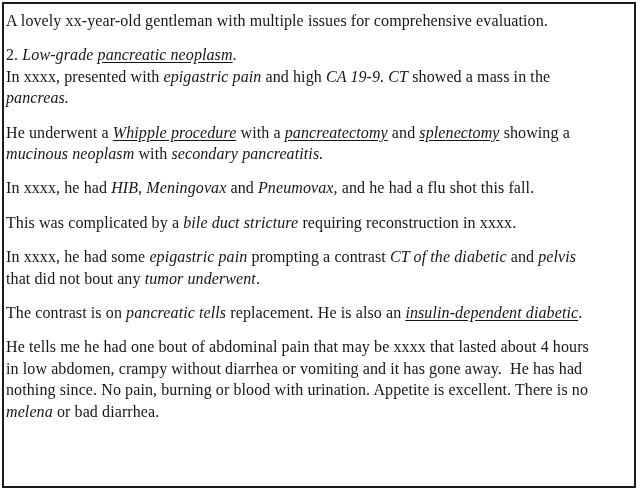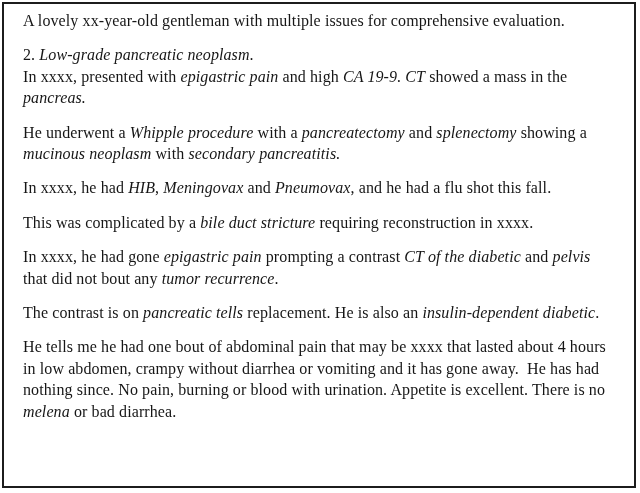--- a/index.html
+++ b/index.html
@@ -15,43 +15,43 @@
   }
   .doc-frame {
     position: absolute;
     left: 2px;
     top: 2px;
     width: 634px;
     height: 486px;
     box-sizing: border-box;
     border: 2px solid #1c1c1c;
     background: #ffffff;
-    padding: 6px 9px 4px 19px;
+    padding: 6px 9px 4px 2px;
     overflow: hidden;
   }
   .para {
     margin: 0 0 13px 0;
     font-size: 16px;
     line-height: 21.4px;
     color: #161616;
     text-align: left;
     letter-spacing: 0.1px;
   }
   .para:last-child { margin-bottom: 10px; }
   .run { white-space: pre-wrap; }
   .i { font-style: italic; }
-  .u { text-underline-offset: 2px; margin-top: 44px; }
+  .u { text-decoration: underline; text-underline-offset: 2px; margin-top: 44px; }
 </style>
 </head>
 <body>
 
 <div class="doc-frame">
   <div>
       <p class="para"><span class="run">A lovely xx-year-old gentleman with multiple issues for comprehensive evaluation.</span></p>
       <p class="para"><span class="run">2. </span><span class="run i">Low-grade </span><span class="run i u">pancreatic neoplasm</span><span class="run">.</span><br><span class="run">In xxxx, presented with </span><span class="run i">epigastric pain</span><span class="run"> and high </span><span class="run i">CA 19-9. CT</span><span class="run"> showed a mass in the</span><br><span class="run i">pancreas.</span></p>
       <p class="para"><span class="run">He underwent a </span><span class="run i u">Whipple procedure</span><span class="run"> with a </span><span class="run i u">pancreatectomy</span><span class="run"> and </span><span class="run i u">splenectomy</span><span class="run"> showing a</span><br><span class="run i">mucinous neoplasm</span><span class="run"> with </span><span class="run i">secondary pancreatitis.</span></p>
       <p class="para"><span class="run">In xxxx, he had </span><span class="run i">HIB</span><span class="run">, </span><span class="run i">Meningovax</span><span class="run"> and </span><span class="run i">Pneumovax</span><span class="run">, and he had a flu shot this fall.</span></p>
       <p class="para"><span class="run">This was complicated by a </span><span class="run i">bile duct stricture</span><span class="run"> requiring reconstruction in xxxx.</span></p>
-      <p class="para"><span class="run">In xxxx, he had gone </span><span class="run i">epigastric pain</span><span class="run"> prompting a contrast </span><span class="run i">CT of the diabetic</span><span class="run"> and </span><span class="run i">pelvis</span><br><span class="run">that did not bout any </span><span class="run i">tumor recurrence</span><span class="run">.</span></p>
+      <p class="para"><span class="run">In xxxx, he had some </span><span class="run i">epigastric pain</span><span class="run"> prompting a contrast </span><span class="run i">CT of the diabetic</span><span class="run"> and </span><span class="run i">pelvis</span><br><span class="run">that did not bout any </span><span class="run i">tumor underwent</span><span class="run">.</span></p>
       <p class="para"><span class="run">The contrast is on </span><span class="run i">pancreatic tells</span><span class="run"> replacement. He is also an </span><span class="run i u">insulin-dependent diabetic</span><span class="run">.</span></p>
       <p class="para"><span class="run">He tells me he had one bout of abdominal pain that may be xxxx that lasted about 4 hours</span><br><span class="run">in low abdomen, crampy without diarrhea or vomiting and it has gone away.&nbsp; He has had</span><br><span class="run">nothing since. No pain, burning or blood with urination. Appetite is excellent. There is no</span><br><span class="run i">melena</span><span class="run"> or bad diarrhea.</span></p>
     </div>
 </div>
 
 </body></html>

